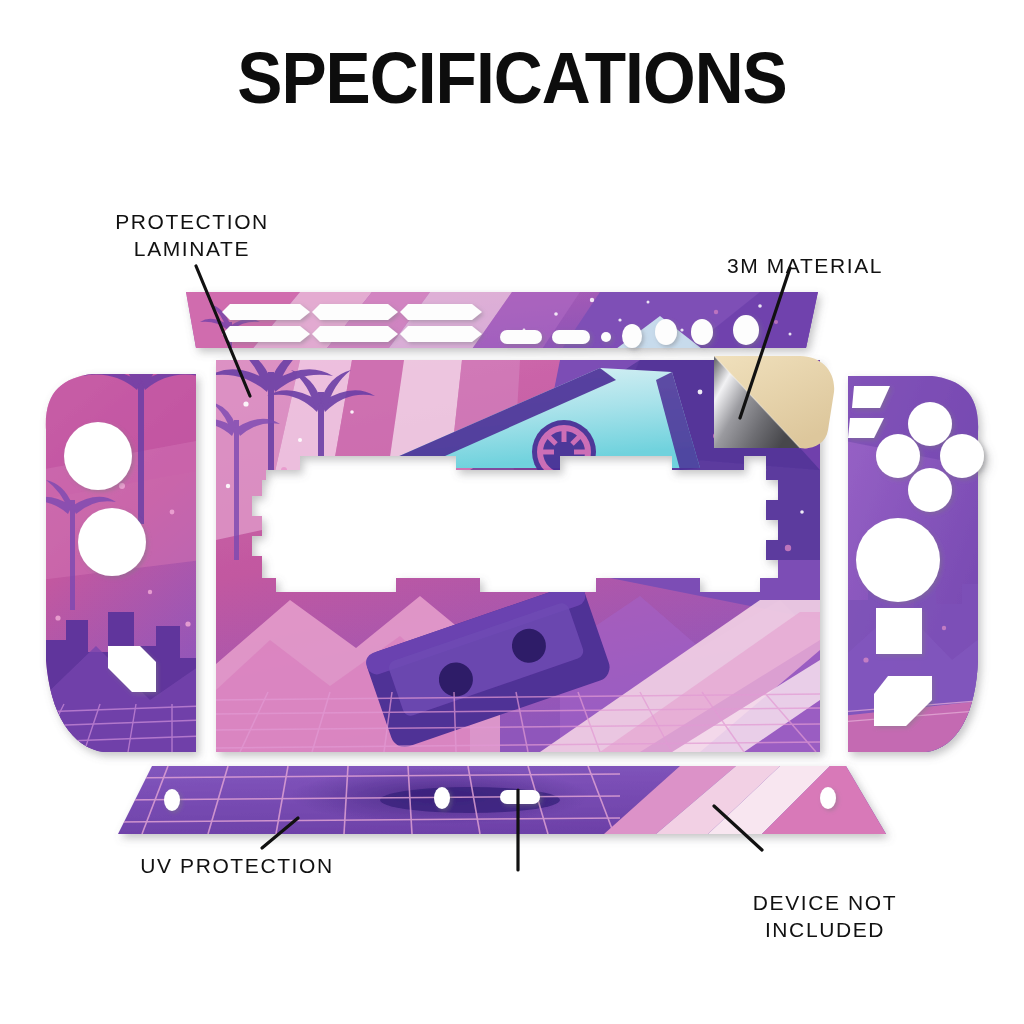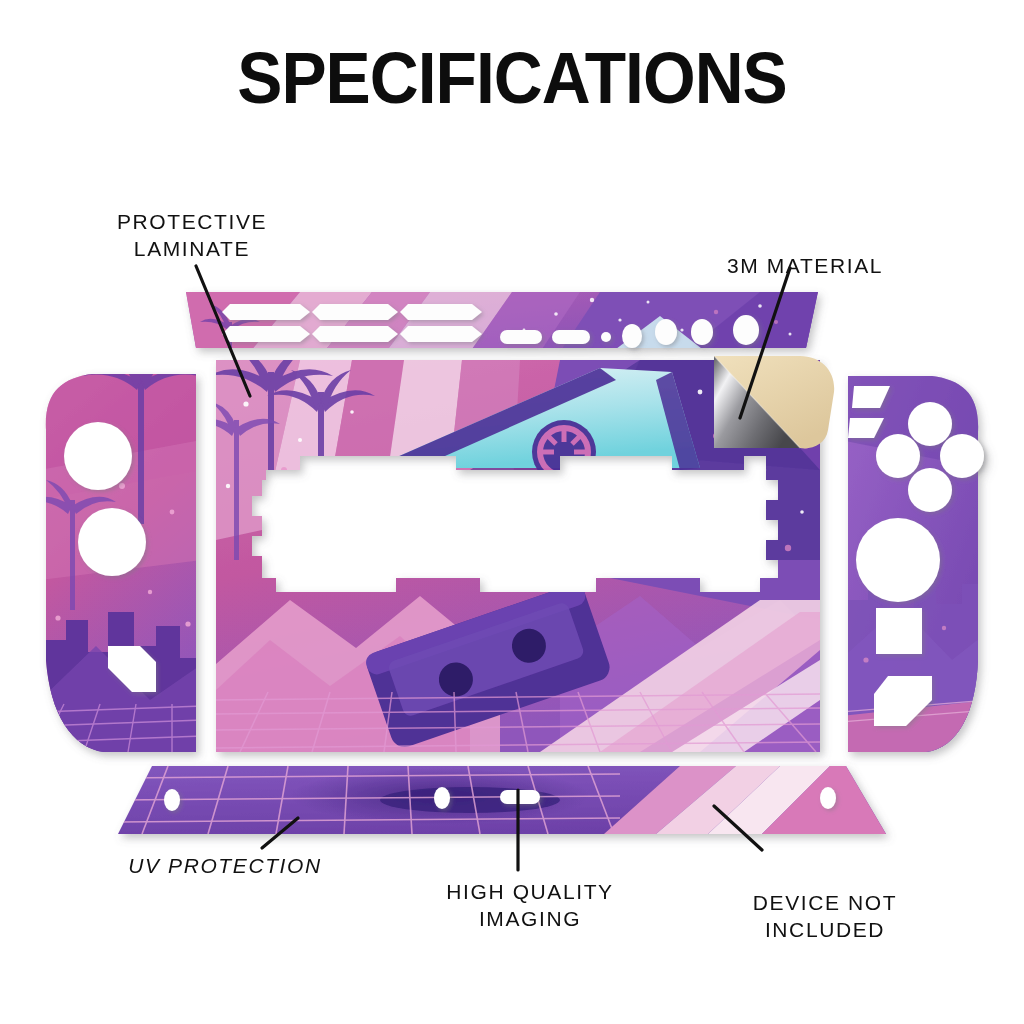--- a/index.html
+++ b/index.html
@@ -18,21 +18,21 @@
 
   
   .label{
     position:absolute;text-align:center;color:#111111;
     font-family:"Liberation Sans","DejaVu Sans",sans-serif;
     font-weight:400;font-size:21px;line-height:27px;
     letter-spacing:1.6px;white-space:pre-line;
   }
   #lbl-laminate{left:42px;top:208px;width:300px;}
   #lbl-3m{left:640px;top:220px;width:330px;margin-top:32px;}
-  #lbl-uv{left:20px;top:852px;width:410px;font-style:italic;}
+  #lbl-uv{left:32px;top:852px;width:410px;}
   #lbl-hqi{left:390px;top:878px;width:280px;}
   #lbl-device{left:680px;top:860px;width:290px;margin-top:29px;}
 
   
   #art{position:absolute;left:0;top:0;width:1024px;height:1024px;}
 </style>
 </head>
 <body>
 
 <div id="stage">
@@ -431,26 +431,24 @@
 
     <g stroke="#111111" stroke-width="3.2" fill="none" stroke-linecap="round">
       <line x1="196" y1="266" x2="250" y2="396"></line>
       <line x1="790" y1="268" x2="740" y2="418"></line>
       <line x1="298" y1="818" x2="262" y2="848"></line>
       <line x1="518" y1="790" x2="518" y2="870"></line>
       <line x1="714" y1="806" x2="762" y2="850"></line>
     </g>
   </svg>
 
-  <div class="label" id="lbl-laminate">PROTECTIVE
+  <div class="label" id="lbl-laminate">PROTECTION
 LAMINATE</div>
 
   <div class="label" id="lbl-3m">3M MATERIAL</div>
 
   <div class="label" id="lbl-uv">UV PROTECTION</div>
 
-  <div class="label" id="lbl-hqi">HIGH QUALITY
-IMAGING</div>
 
   <div class="label" id="lbl-device">DEVICE NOT
 INCLUDED</div>
 
 </div>
 
 </body></html>

